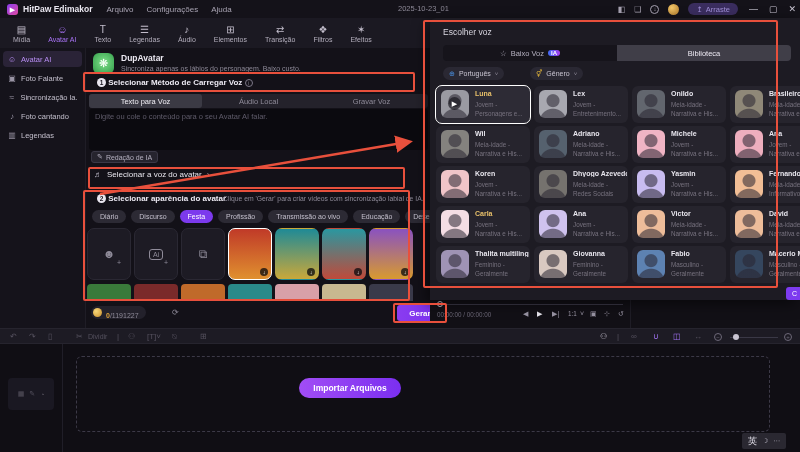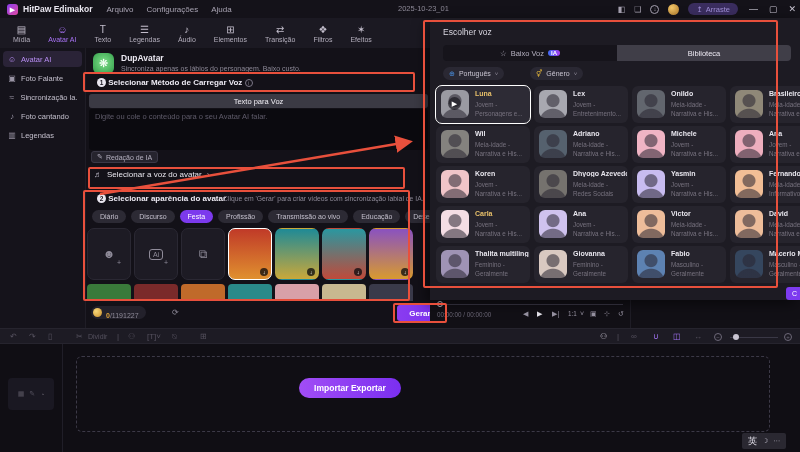--- a/index.html
+++ b/index.html
@@ -238,20 +238,22 @@
     <div id="dup-sub" class="abs">Sincroniza apenas os lábios do personagem. Baixo custo.</div>
 
     <div id="step1" class="abs">
       <span class="stepnum">1</span>
       <span>Selecionar Método de Carregar Voz</span>
       <span class="info-ico">i</span>
     </div>
 
     <div id="voice-tabs" class="abs">
         <div class="vtab active">Texto para Voz</div>
+        <div class="vtab">Áudio Local</div>
+        <div class="vtab">Gravar Voz</div>
       </div>
 
     <div id="script-area" class="abs"></div>
     <div id="script-ph" class="abs">Digite ou cole o conteúdo para o seu Avatar AI falar.</div>
 
     <div id="ai-chip" class="abs">
       <span>✎</span>
         <span>Redação de IA</span>
     </div>
 
@@ -354,21 +356,21 @@
   </div>
 
   <div id="timeline" class="abs">
     <div id="track-sep" class="abs"></div>
     <div id="track-head" class="abs">
       <span>▦</span>
       <span>✎</span>
       <span>◔</span>
     </div>
     <div id="dropzone" class="abs"></div>
-    <div id="import-btn" class="abs">Importar Exportar</div>
+    <div id="import-btn" class="abs">Importar Arquivos</div>
     <div id="ime" class="abs">
       <span class="ime-en">英</span>
       <span class="ime-ico">☽</span>
       <span class="ime-ico">⋯</span>
     </div>
   </div>
 
   <div id="voicepanel" class="abs">
     <div id="vp-title" class="abs">Escolher voz</div>
     <div id="vp-tabs" class="abs">

